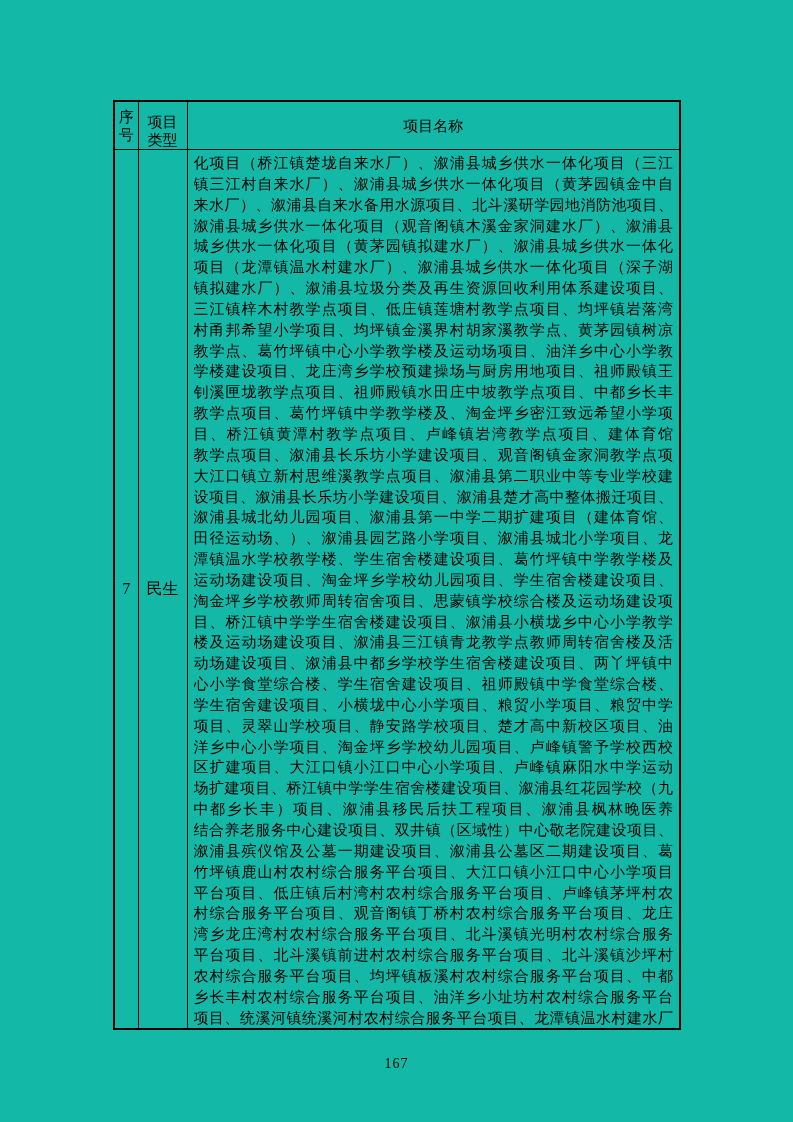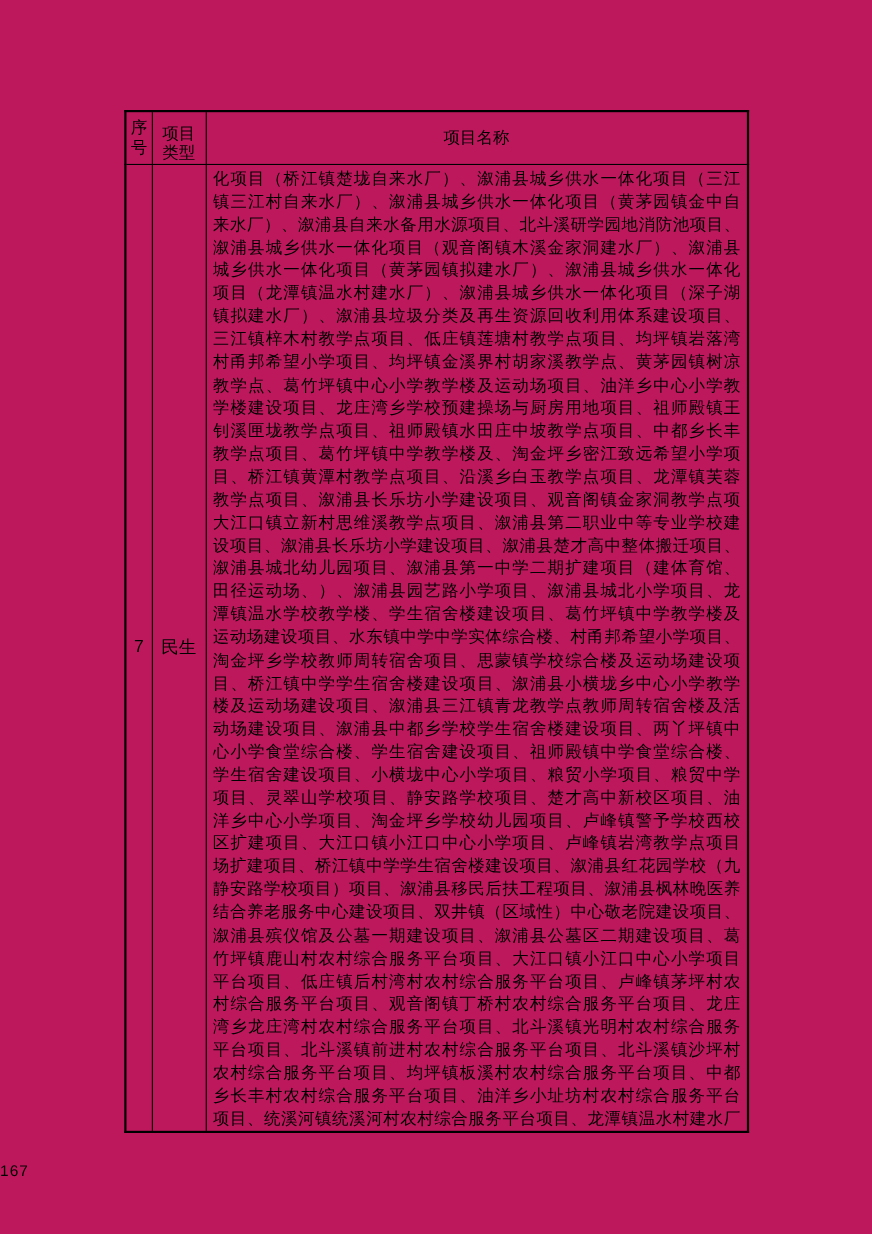--- a/index.html
+++ b/index.html
@@ -2,23 +2,23 @@
 <html><head>
 <meta charset="utf-8">
 <style>
   * { box-sizing: border-box; }
   html, body { margin: 0; padding: 0; background: #e8e8e8; }
   .page {
     position: relative;
     width: 793px;
     height: 1122px;
     margin: 0 auto;
-    background: #be185d;
+    background: #14b8a6;
     color: #000;
-    font-family: Liberation Sans, sans-serif;
+    font-family: Liberation Serif, serif;
     overflow: hidden;
   }
   table.doc-table {
     position: absolute;
     left: 113px;
     top: 100px;
     width: 568px;
     border-collapse: collapse;
     table-layout: fixed;
     border: 2px solid #000;
@@ -56,20 +56,21 @@
     font-size: 15px;
     text-align: justify;
     text-align-last: justify;
     overflow: hidden;
   }
   .page-number {
     position: absolute;
     top: 1056px;
     left: 0;
     width: 793px;
+    text-align: center;
     font-size: 14px;
     letter-spacing: 1px;
   }
 </style>
 </head>
 <body>
 
 <div class="page">
 
   <table class="doc-table">
@@ -101,39 +102,39 @@
               <div class="text-line">溆浦县城乡供水一体化项目（观音阁镇木溪金家洞建水厂）、溆浦县</div>
               <div class="text-line">城乡供水一体化项目（黄茅园镇拟建水厂）、溆浦县城乡供水一体化</div>
               <div class="text-line">项目（龙潭镇温水村建水厂）、溆浦县城乡供水一体化项目（深子湖</div>
               <div class="text-line">镇拟建水厂）、溆浦县垃圾分类及再生资源回收利用体系建设项目、</div>
               <div class="text-line">三江镇梓木村教学点项目、低庄镇莲塘村教学点项目、均坪镇岩落湾</div>
               <div class="text-line">村甬邦希望小学项目、均坪镇金溪界村胡家溪教学点、黄茅园镇树凉</div>
               <div class="text-line">教学点、葛竹坪镇中心小学教学楼及运动场项目、油洋乡中心小学教</div>
               <div class="text-line">学楼建设项目、龙庄湾乡学校预建操场与厨房用地项目、祖师殿镇王</div>
               <div class="text-line">钊溪匣垅教学点项目、祖师殿镇水田庄中坡教学点项目、中都乡长丰</div>
               <div class="text-line">教学点项目、葛竹坪镇中学教学楼及、淘金坪乡密江致远希望小学项</div>
-              <div class="text-line">目、桥江镇黄潭村教学点项目、沿溪乡白玉教学点项目、龙潭镇芙蓉</div>
+              <div class="text-line">目、桥江镇黄潭村教学点项目、卢峰镇岩湾教学点项目、建体育馆</div>
               <div class="text-line">教学点项目、溆浦县长乐坊小学建设项目、观音阁镇金家洞教学点项目、</div>
               <div class="text-line">大江口镇立新村思维溪教学点项目、溆浦县第二职业中等专业学校建</div>
               <div class="text-line">设项目、溆浦县长乐坊小学建设项目、溆浦县楚才高中整体搬迁项目、</div>
               <div class="text-line">溆浦县城北幼儿园项目、溆浦县第一中学二期扩建项目（建体育馆、</div>
               <div class="text-line">田径运动场、）、溆浦县园艺路小学项目、溆浦县城北小学项目、龙</div>
               <div class="text-line">潭镇温水学校教学楼、学生宿舍楼建设项目、葛竹坪镇中学教学楼及</div>
-              <div class="text-line">运动场建设项目、水东镇中学中学实体综合楼、村甬邦希望小学项目、</div>
+              <div class="text-line">运动场建设项目、淘金坪乡学校幼儿园项目、学生宿舍楼建设项目、</div>
               <div class="text-line">淘金坪乡学校教师周转宿舍项目、思蒙镇学校综合楼及运动场建设项</div>
               <div class="text-line">目、桥江镇中学学生宿舍楼建设项目、溆浦县小横垅乡中心小学教学</div>
               <div class="text-line">楼及运动场建设项目、溆浦县三江镇青龙教学点教师周转宿舍楼及活</div>
               <div class="text-line">动场建设项目、溆浦县中都乡学校学生宿舍楼建设项目、两丫坪镇中</div>
               <div class="text-line">心小学食堂综合楼、学生宿舍建设项目、祖师殿镇中学食堂综合楼、</div>
               <div class="text-line">学生宿舍建设项目、小横垅中心小学项目、粮贸小学项目、粮贸中学</div>
               <div class="text-line">项目、灵翠山学校项目、静安路学校项目、楚才高中新校区项目、油</div>
               <div class="text-line">洋乡中心小学项目、淘金坪乡学校幼儿园项目、卢峰镇警予学校西校</div>
-              <div class="text-line">区扩建项目、大江口镇小江口中心小学项目、卢峰镇岩湾教学点项目</div>
+              <div class="text-line">区扩建项目、大江口镇小江口中心小学项目、卢峰镇麻阳水中学运动</div>
               <div class="text-line">场扩建项目、桥江镇中学学生宿舍楼建设项目、溆浦县红花园学校（九</div>
-              <div class="text-line">静安路学校项目）项目、溆浦县移民后扶工程项目、溆浦县枫林晚医养</div>
+              <div class="text-line">中都乡长丰）项目、溆浦县移民后扶工程项目、溆浦县枫林晚医养</div>
               <div class="text-line">结合养老服务中心建设项目、双井镇（区域性）中心敬老院建设项目、</div>
               <div class="text-line">溆浦县殡仪馆及公墓一期建设项目、溆浦县公墓区二期建设项目、葛</div>
               <div class="text-line">竹坪镇鹿山村农村综合服务平台项目、大江口镇小江口中心小学项目</div>
               <div class="text-line">平台项目、低庄镇后村湾村农村综合服务平台项目、卢峰镇茅坪村农</div>
               <div class="text-line">村综合服务平台项目、观音阁镇丁桥村农村综合服务平台项目、龙庄</div>
               <div class="text-line">湾乡龙庄湾村农村综合服务平台项目、北斗溪镇光明村农村综合服务</div>
               <div class="text-line">平台项目、北斗溪镇前进村农村综合服务平台项目、北斗溪镇沙坪村</div>
               <div class="text-line">农村综合服务平台项目、均坪镇板溪村农村综合服务平台项目、中都</div>
               <div class="text-line">乡长丰村农村综合服务平台项目、油洋乡小址坊村农村综合服务平台</div>
               <div class="text-line">项目、统溪河镇统溪河村农村综合服务平台项目、龙潭镇温水村建水厂</div>

